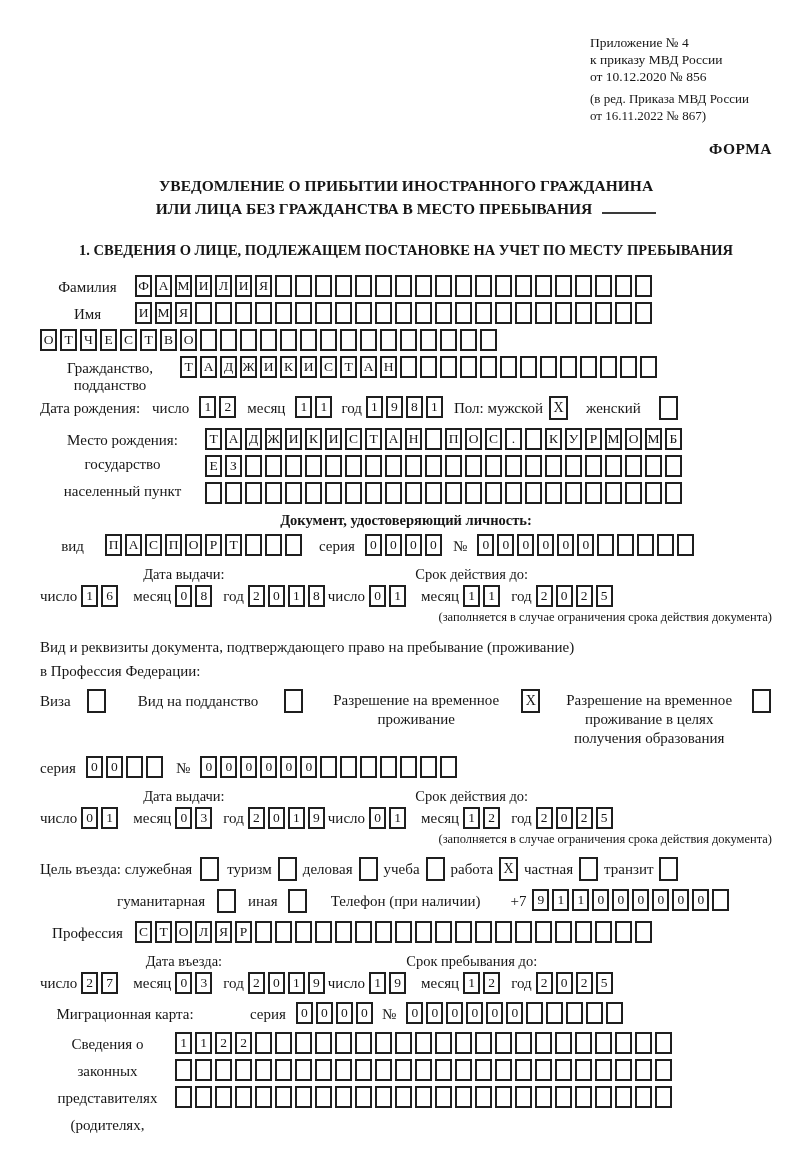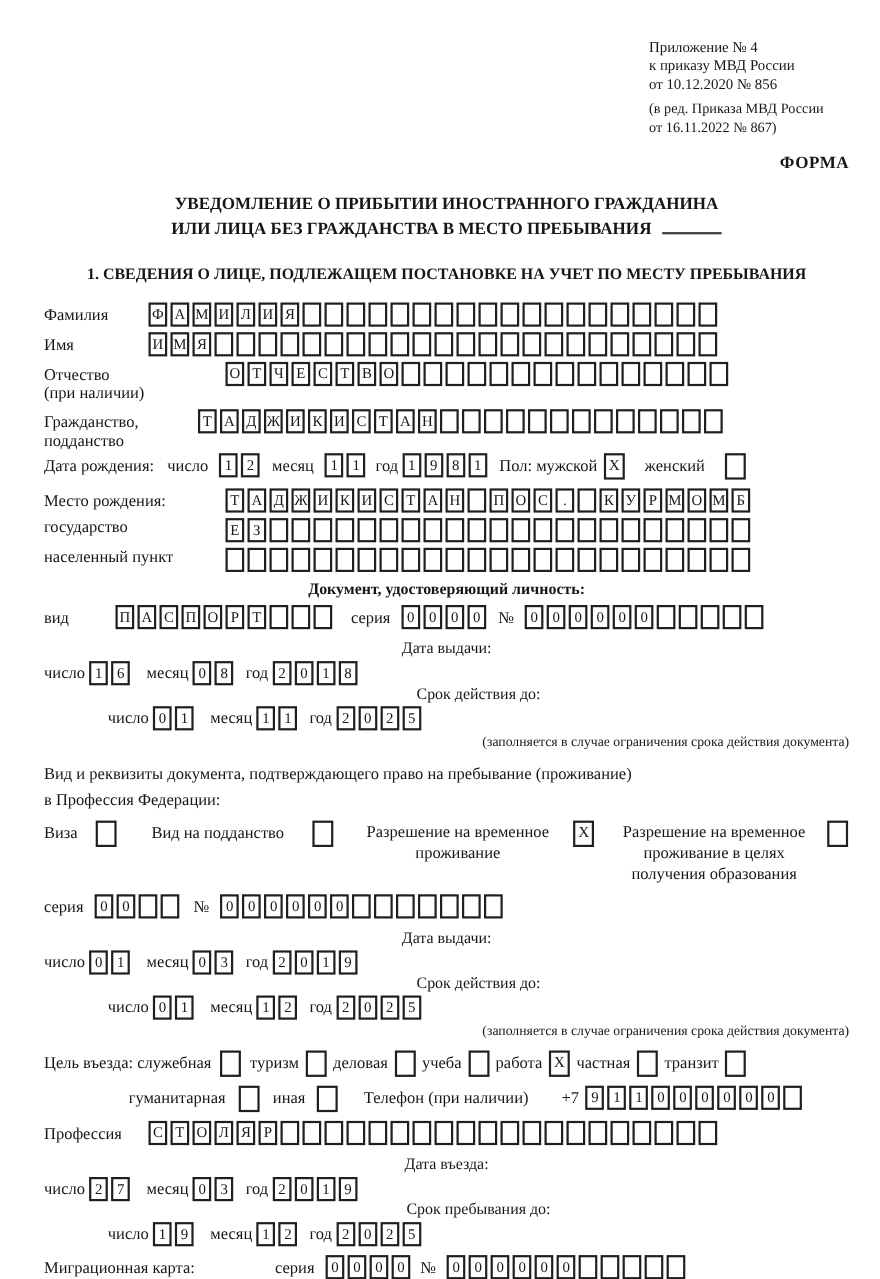--- a/index.html
+++ b/index.html
@@ -14,21 +14,21 @@
   .ref-block { margin-left: 550px; font-size: 13.5px; line-height: 17px; }
   .ref-block .rev { margin-top: 5px; font-size: 13px; }
   .form-word { text-align: right; font-weight: bold; font-size: 15.5px; margin-top: 16px; letter-spacing: .5px; }
   .doc-title { text-align: center; font-weight: bold; font-size: 15.5px; line-height: 23px; margin-top: 16px; }
   .blank-line { display: inline-block; width: 54px; border-bottom: 2px solid #3a3a3a; margin-left: 10px; }
   .section-heading { text-align: center; font-weight: bold; font-size: 14.5px; margin-top: 22px; }
 
   .rows { margin-top: 16px; }
   .frow { display: flex; align-items: flex-start; margin-top: 5px; }
   .flabel { font-size: 15px; line-height: 17px; padding-top: 4px; white-space: nowrap; }
-  .lblcol { flex: 0 0 auto; }
+  .lblcol { flex: 0 0 auto; text-align: center; }
   .w95  { width: 95px; }
   .w140 { width: 140px; }
   .w165 { width: 165px; }
   .w170 { width: 170px; }
   .w135 { width: 135px; }
 
   .boxes { display: inline-flex; flex-wrap: nowrap; }
   .cell {
     display: inline-flex; align-items: center; justify-content: center;
     width: 17px; height: 22px; border: 2px solid #1f1f1f; margin-right: 3px;
@@ -37,28 +37,28 @@
   .checkbox {
     display: inline-flex; align-items: center; justify-content: center;
     width: 19px; height: 24px; border: 2px solid #1f1f1f;
     font-size: 14px; flex: 0 0 auto; background:#fff;
   }
   .stack .boxes { margin-bottom: 5px; display: flex; }
 
   .center-bold { text-align: center; font-weight: bold; font-size: 14.5px; margin-top: 8px; }
 
   .date-pair { margin-top: 10px; }
-  .dp-flex { display: flex; flex-direction: column; }
+  .dp-flex { display: flex; }
   .date-group .dg-title { text-align: center; font-size: 14.5px; }
   .dg-row { display: flex; align-items: flex-start; margin-top: 2px; }
   .dg-row .flabel { padding-top: 3px; }
   .mlab { margin-right: 4px; }
   .gap1 { margin-left: 12px; }
   .gap2 { margin-left: 8px; }
-  .right-group { margin-left: 58px; }
+  .right-group { }
   .dg-note { text-align: right; font-size: 12.5px; margin-top: 3px; }
 
   .intro { font-size: 15px; line-height: 24px; margin-top: 10px; }
 
   .options-row { margin-top: 6px; gap: 12px; }
   .opt-lines { display: inline-block; text-align: center; font-size: 15px; line-height: 19px; padding-top: 2px; }
   .ml4 { margin-left: 4px; } .ml6 { margin-left: 6px; } .ml8 { margin-left: 8px; }
   .ml10 { margin-left: 10px; } .ml12 { margin-left: 12px; } .ml14 { margin-left: 14px; }
   .ml18 { margin-left: 18px; } .ml20 { margin-left: 20px; } .ml24 { margin-left: 24px; }
   .ml30 { margin-left: 30px; } .ml40 { margin-left: 40px; } .ml65 { margin-left: 77px; }
@@ -147,24 +147,20 @@
         <span class="cell"></span>
         <span class="cell"></span>
         <span class="cell"></span>
         <span class="cell"></span>
         <span class="cell"></span>
         <span class="cell"></span>
       </span>
   </div>
 
   <div class="frow">
-    <span class="lblcol w165">
-      <span class="flabel" style="display:block">Отчество</span>
-      <span class="flabel" style="display:block;padding-top:0">(при наличии)</span>
-    </span>
     <span class="boxes">
         <span class="cell">О</span>
         <span class="cell">Т</span>
         <span class="cell">Ч</span>
         <span class="cell">Е</span>
         <span class="cell">С</span>
         <span class="cell">Т</span>
         <span class="cell">В</span>
         <span class="cell">О</span>
         <span class="cell"></span>

